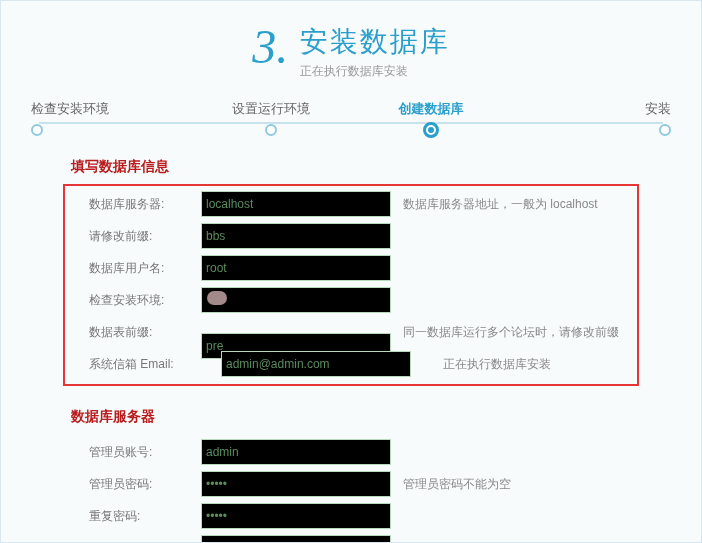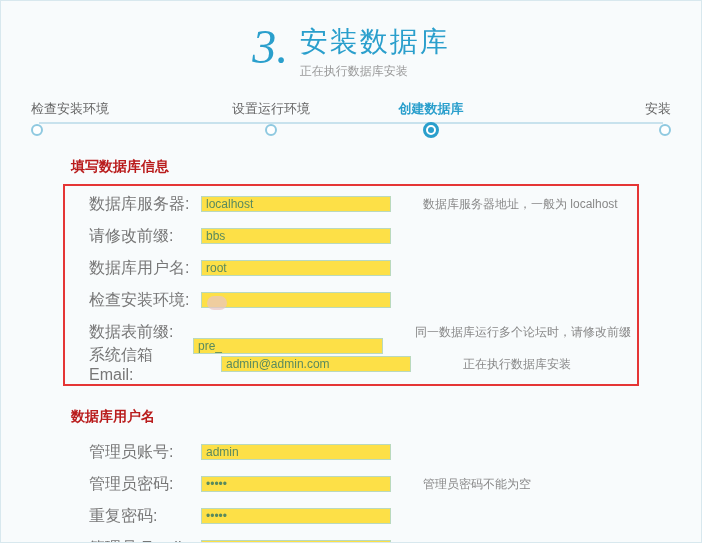--- a/index.html
+++ b/index.html
@@ -122,38 +122,38 @@
       margin-bottom: 14px;
     }
     .form-row {
       display: flex;
       align-items: center;
       margin-bottom: 8px;
       height: 24px;
     }
     .form-label {
       width: 130px;
-      font-size: 16px;
+      font-size: 12px;
       color: #777;
       padding-left: 18px;
     }
     .form-input {
       width: 190px;
-      height: 16px;
+      height: 26px;
       border: 1px solid #b9d9be;
-      background: #fde047;
+      background: #000000;
       color: #5a8a5e;
       font-size: 12px;
       padding: 0 4px;
       outline: none;
     }
     .form-hint {
       font-size: 12px;
       color: #888;
-      margin-left: 32px;
+      margin-left: 12px;
       white-space: nowrap;
     }
     .highlight-box {
       border: 2px solid #e53535;
       padding: 6px 6px 4px;
       margin: -6px -8px 10px -8px;
       display: inline-block;
       width: calc(100% + 16px);
     }
     .highlight-box .form-row { margin-bottom: 8px; }
@@ -225,21 +225,21 @@
         <div class="form-label">数据表前缀:</div>
         <div style="width: 190px; position: relative; margin-top: 28px;"><input class="form-input" value="pre_" style=""></div>
         <div class="form-hint">同一数据库运行多个论坛时，请修改前缀</div>
       </div><div class="form-row">
         <div class="form-label">系统信箱 Email:</div>
         <div style="width: 190px; position: relative;"><input class="form-input" value="admin@admin.com" style=""></div>
         <div class="form-hint">正在执行数据库安装</div>
       </div></div>
 
   <div class="section2">
-    <div class="section-title">数据库用户名</div>
+    <div class="section-title">数据库服务器</div>
     <div id="admin-rows">
         <div class="form-row">
           <div class="form-label">管理员账号:</div>
           <div style="width: 190px; position: relative;"><input class="form-input" value="admin" style=""></div>
           <div class="form-hint"></div>
         </div>
         <div class="form-row">
           <div class="form-label">管理员密码:</div>
           <div style="width: 190px; position: relative;"><input class="form-input" value="•••••" style=""></div>
           <div class="form-hint">管理员密码不能为空</div>

